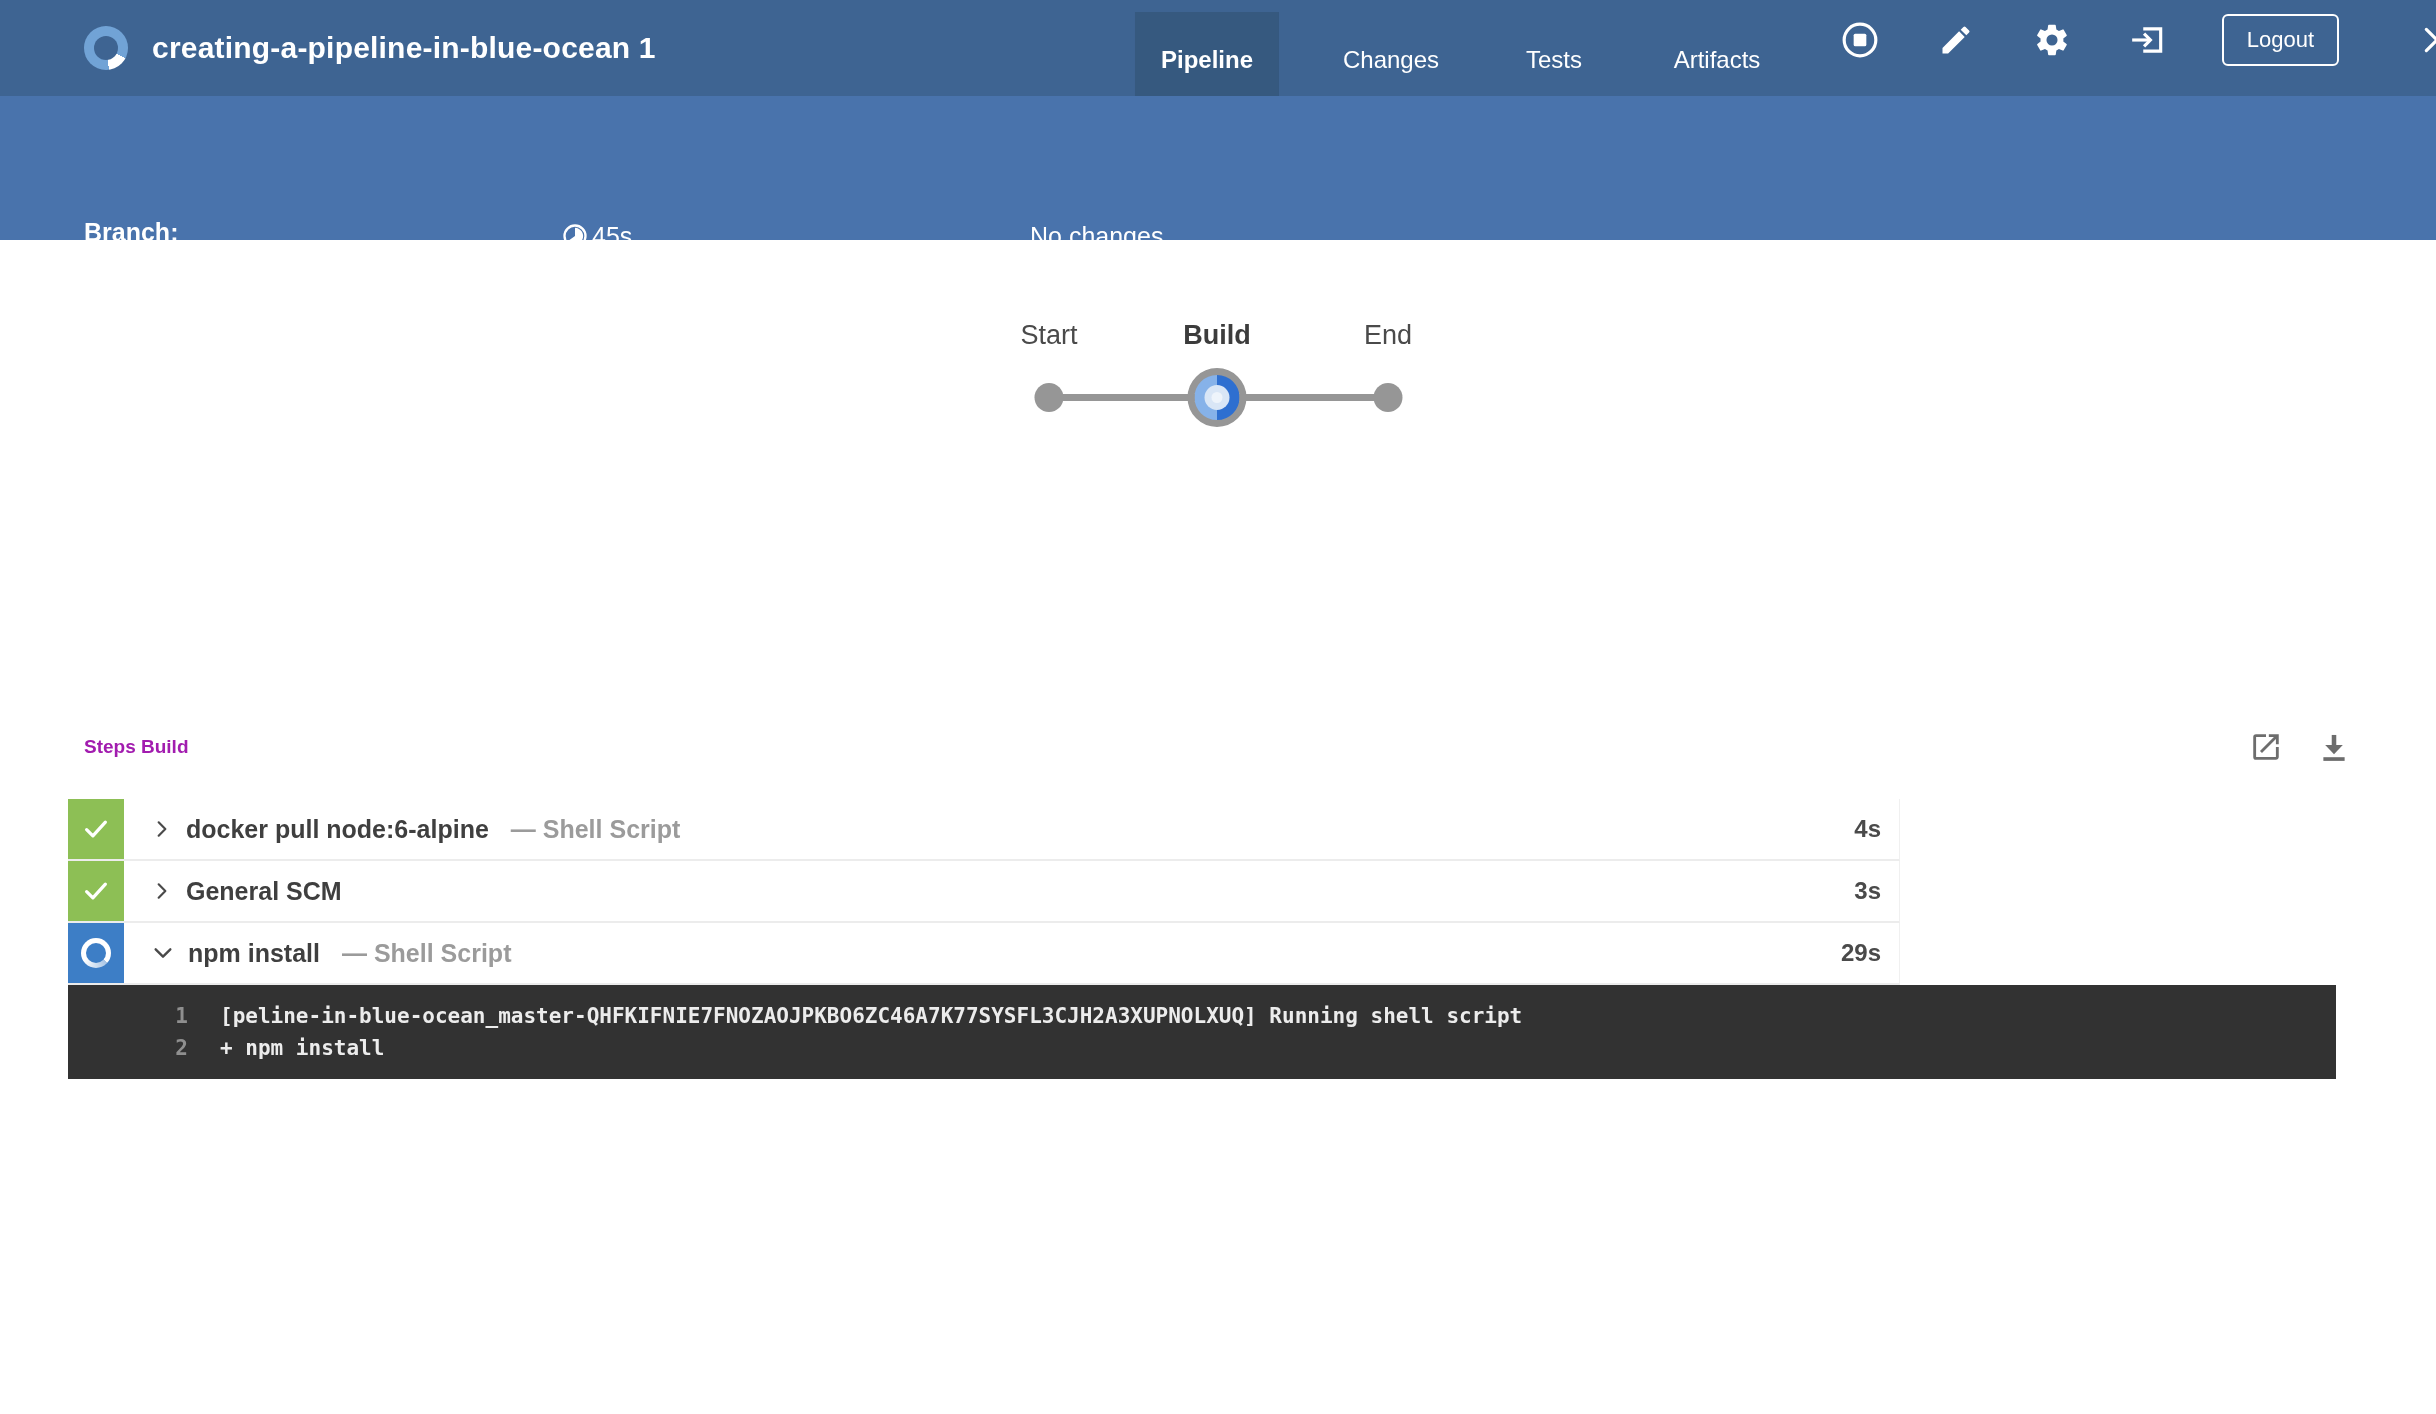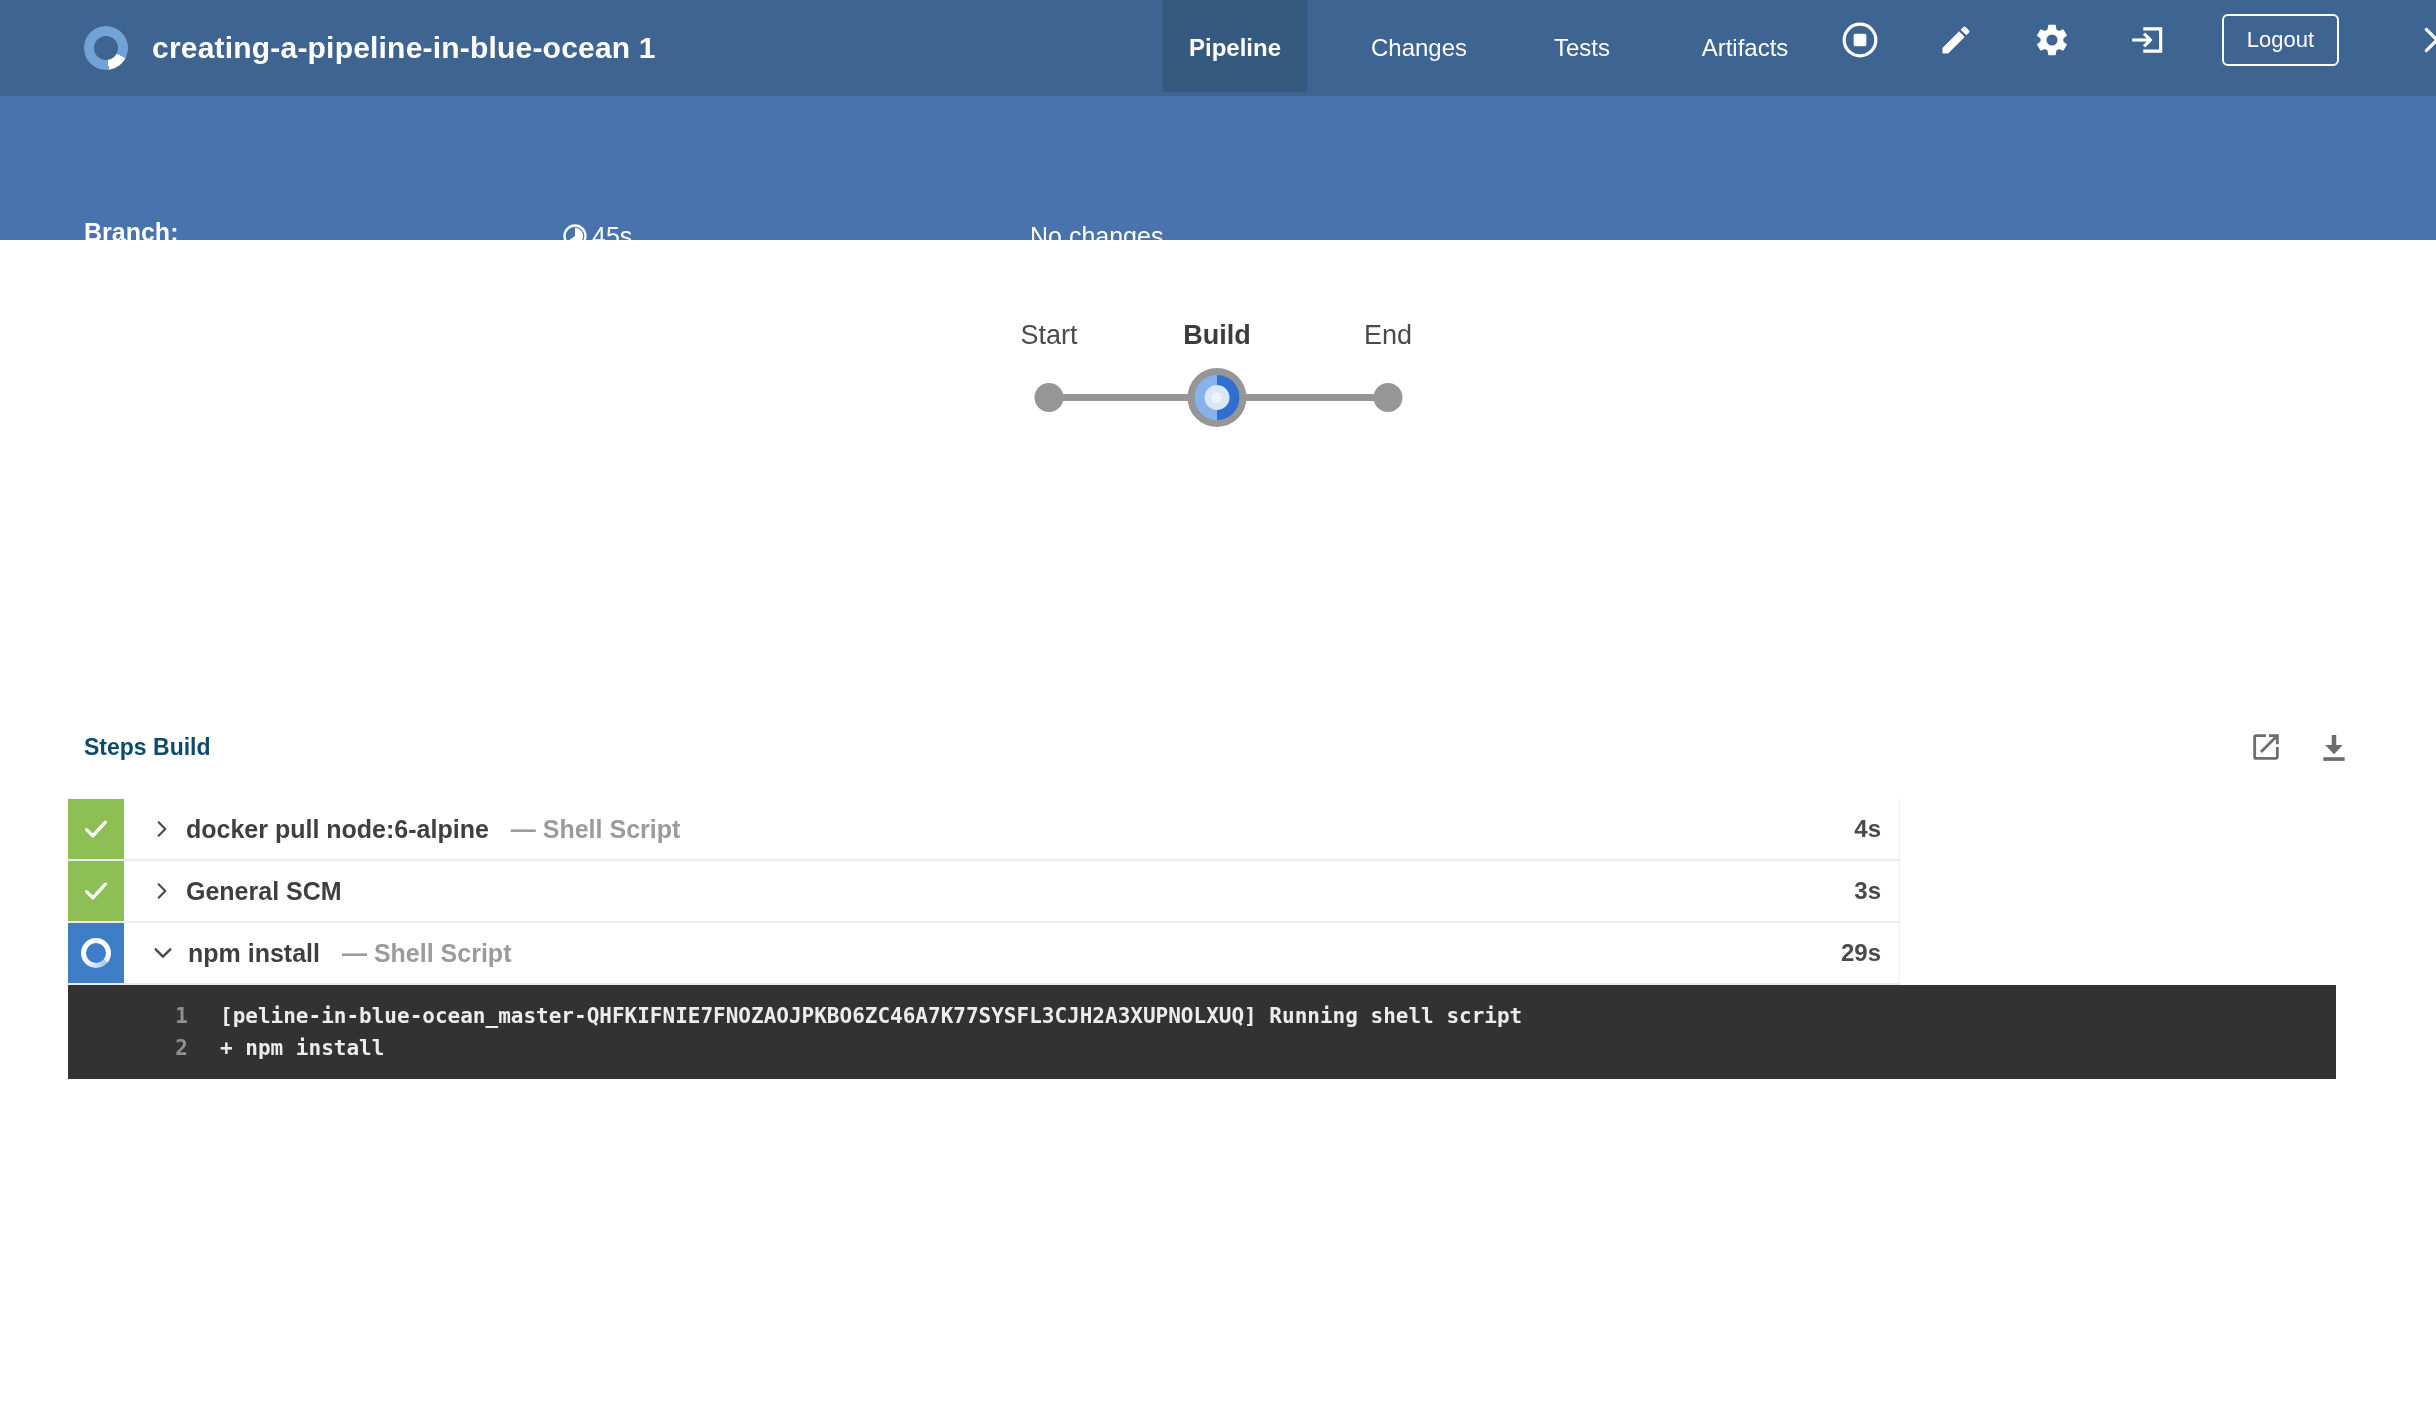--- a/index.html
+++ b/index.html
@@ -7,22 +7,22 @@
               font-family:"Liberation Sans", sans-serif; }
 
   
   .header { position:absolute; left:0; top:0; width:2436px; height:96px; background:#3e6492; }
   .logo { position:absolute; left:84px; top:26px; width:44px; height:44px; border-radius:50%;
           background:conic-gradient(#71a3d6 0 118deg, #ffffff 118deg 172deg, #71a3d6 172deg 360deg);
           cursor:pointer; }
   .logo-inner { position:absolute; inset:10px; border-radius:50%; background:#3e6492; }
   .title { position:absolute; left:152px; top:0; height:96px; line-height:96px;
            color:#ffffff; font-size:30px; font-weight:700; letter-spacing:.2px; }
-  .tab { position:absolute; top:0; height:92px; line-height:96px; transform:translateX(-50%);
-         padding:0 26px; color:#ffffff; font-size:24px; cursor:pointer; white-space:nowrap;margin-left:28px; }
+  .tab { position:absolute; top:12px; height:92px; line-height:96px; transform:translateX(-50%);
+         padding:0 26px; color:#ffffff; font-size:24px; cursor:pointer; white-space:nowrap; }
   .tab.active { background:#36597f; font-weight:700; }
   .header-actions { position:absolute; left:1838px; top:0; height:80px; display:flex; align-items:center;gap:20px; }
   .icon-btn { background:none; border:none; width:44px; height:44px; margin-right:32px;
               display:flex; align-items:center; justify-content:center; cursor:pointer; }
   .logout-btn { background:none; border:2px solid #ffffff; border-radius:6px; color:#ffffff;
                 font-size:22px; font-family:inherit; width:117px; height:52px; margin-left:0px;
                 margin-right:24px; cursor:pointer; }
   .close-btn { margin-left:32px; margin-right:0; }
 
   
@@ -43,21 +43,21 @@
   .build-node { position:absolute; left:1217px; top:368px; transform:translateX(-50%);
                 width:59px; height:59px; border-radius:50%; border:7px solid #969696;
                 background:conic-gradient(#2e6fd0 0 180deg, #86b2e9 180deg 360deg);
                 cursor:pointer; }
   .build-node .pale { position:absolute; inset:10px; border-radius:50%; background:#d9e6f6; }
   .build-node .core { position:absolute; inset:17px; border-radius:50%; background:#eef4fb; }
 
   
   .steps-head { position:absolute; left:84px; top:722px; width:2268px; height:50px;
                 display:flex; align-items:center; }
-  .steps-title { font-size:23px; font-weight:700; color:#0c4a6e; }
+  .steps-title { font-size:19px; font-weight:700; color:#a21caf; }
   .steps-head-icons { margin-left:auto; display:flex; align-items:center; gap:32px; }
   .steps-head-icons .icon-btn { width:36px; height:36px; margin:0; }
 
   .steps { position:absolute; left:68px; top:799px; width:1832px;font-weight:bold; }
   .step-row { display:flex; align-items:stretch; height:62px; background:#ffffff;
               border-bottom:2px solid #ececec; border-right:1px solid #f0f0f0; }
   .step-status { width:56px; display:flex; align-items:center; justify-content:center; flex:none; }
   .step-status.success { background:#8dbf55; }
   .step-status.running { background:#3d7ec6; }
   .spin { position:relative; width:30px; height:30px; border-radius:50%;

